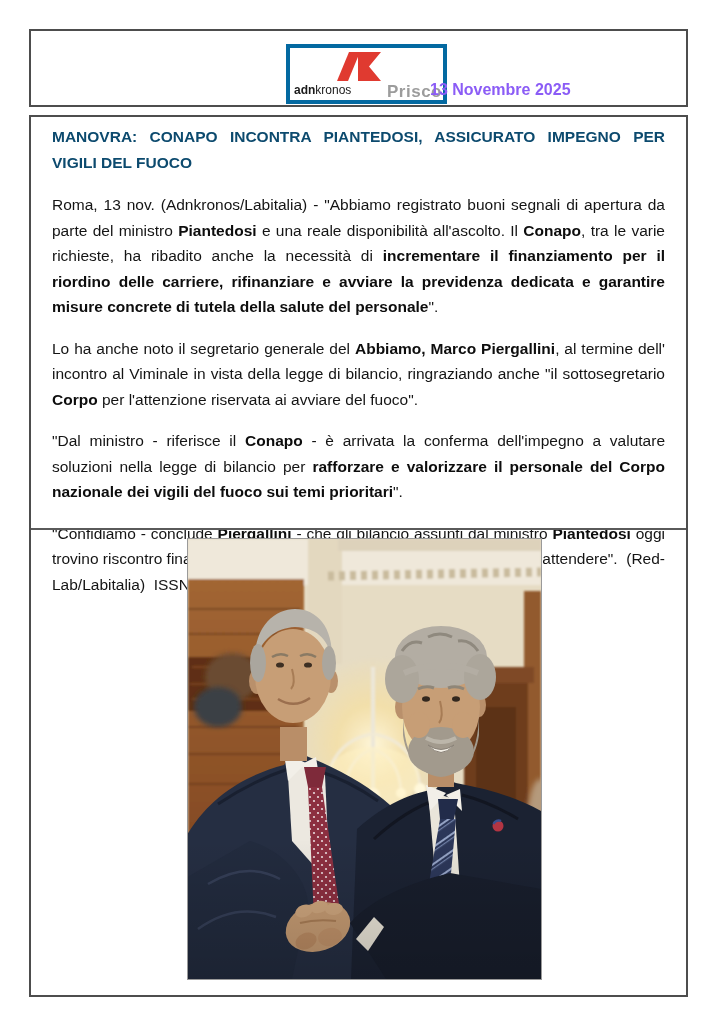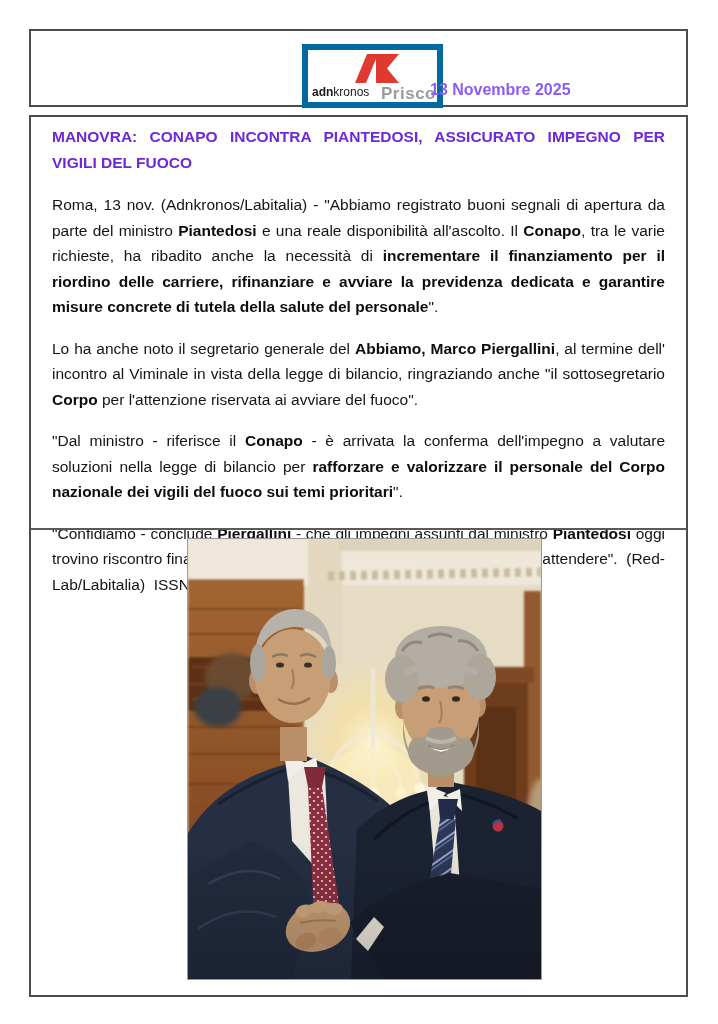--- a/index.html
+++ b/index.html
@@ -6,41 +6,41 @@
   .page{
     position:relative;width:718px;height:1024px;background:#ffffff;
     font-family:"Liberation Sans",sans-serif;color:#111;overflow:hidden;
   }
   
   .header-box{
     position:absolute;left:29px;top:29px;width:655px;height:74px;
     border:2px solid #4d4d4d;background:#fff;
   }
   .logo-box{
-    position:absolute;left:271px;top:13px;width:129px;height:52px;
-    border:6px solid #0369a1;background:#fff;
+    position:absolute;left:255px;top:13px;width:129px;height:52px;
+    border:4px solid #0369a1;background:#fff;padding-left:24px;
   }
   .logo-ak{position:absolute;left:46px;top:3px;}
   .logo-brand{position:absolute;left:4px;bottom:3px;font-size:12px;color:#1a1a1a;white-space:nowrap;}
   .logo-brand .adn{font-weight:bold;}
   .logo-agenzia{
     position:absolute;right:1px;bottom:-2px;font-size:17px;font-weight:bold;
     color:#9c9c9c;letter-spacing:.5px;
   }
   .header-date{
     position:absolute;left:399px;top:50px;font-size:16px;font-weight:bold;color:#8b5cf6;
   }
   
   .body-box{
     position:absolute;left:29px;top:115px;width:613px;height:832px;
     border:2px solid #4d4d4d;background:#fff;padding:7px 21px 39px 21px;
   }
   .article-title{
     font-size:15.5px;font-weight:bold;line-height:26px;text-align:justify;
-    margin:0 0 4px 0;color:#6d28d9;
+    margin:0 0 4px 0;color:#0c4a6e;
   }
   .article p{
     font-size:15.5px;line-height:25.5px;text-align:justify;margin:16px 0 7px 0;color:#141414;
   }
   .article p b{color:#0d0d0d;}
   .section-divider{
     position:absolute;left:0;right:0;top:411px;height:0;
     border-top:2px solid #5a5a5a;
   }
   
@@ -66,21 +66,21 @@
     </div>
     <div class="header-date">13 Novembre 2025</div>
   </div>
 
   <div class="body-box">
     <div class="article">
       <h1 class="article-title">MANOVRA: CONAPO INCONTRA PIANTEDOSI, ASSICURATO IMPEGNO PER VIGILI DEL FUOCO</h1>
       <p><span>Roma, 13 nov. (Adnkronos/Labitalia) - "Abbiamo registrato buoni segnali di apertura da parte del ministro </span><b>Piantedosi</b><span> e una reale disponibilità all'ascolto. Il </span><b>Conapo</b><span>, tra le varie richieste, ha ribadito anche la necessità di </span><b>incrementare il finanziamento per il riordino delle carriere, rifinanziare e avviare la previdenza dedicata e garantire misure concrete di tutela della salute del personale</b><span>".</span></p>
       <p><span>Lo ha anche noto il segretario generale del </span><b>Abbiamo, Marco Piergallini</b><span>, al termine dell' incontro al Viminale in vista della legge di bilancio, ringraziando anche "il sottosegretario </span><b>Corpo</b><span> per l'attenzione riservata ai avviare del fuoco".</span></p>
       <p><span>"Dal ministro - riferisce il </span><b>Conapo</b><span> - è arrivata la conferma dell'impegno a valutare soluzioni nella legge di bilancio per </span><b>rafforzare e valorizzare il personale del Corpo nazionale dei vigili del fuoco sui temi prioritari</b><span>".</span></p>
-      <p><span>"Confidiamo - conclude </span><b>Piergallini</b><span> - che gli impegni assunti dal ministro </span><b>Piantedosi</b><span> oggi trovino riscontro finanziario nella manovra, perché il Corpo non può più attendere".&nbsp; (Red-Lab/Labitalia)&nbsp; ISSN 2465 – 122&nbsp; NNNN</span></p>
+      <p><span>"Confidiamo - conclude </span><b>Piergallini</b><span> - che gli bilancio assunti dal ministro </span><b>Piantedosi</b><span> oggi trovino riscontro finanziario nella manovra, perché il Corpo non può più attendere".&nbsp; (Red-Lab/Labitalia)&nbsp; ISSN 2465 – 122&nbsp; NNNN</span></p>
     </div>
 
     <div class="section-divider"></div>
 
     <div class="photo-frame" role="img" aria-label="Due uomini in abito scuro si stringono la mano in una sala con boiserie in legno e un lampadario acceso: a sinistra uomo con capelli grigi e cravatta bordeaux a pois, a destra uomo con capelli ricci grigi, barba e cravatta blu a righe con spilla sul bavero">
       <svg width="353" height="440" viewBox="0 0 353 440">
         <defs>
           <radialGradient id="glow" cx="50%" cy="50%" r="50%">
             <stop offset="0%" stop-color="#fff7da" stop-opacity="0.95"></stop>
             <stop offset="45%" stop-color="#f6e0a2" stop-opacity="0.75"></stop>

